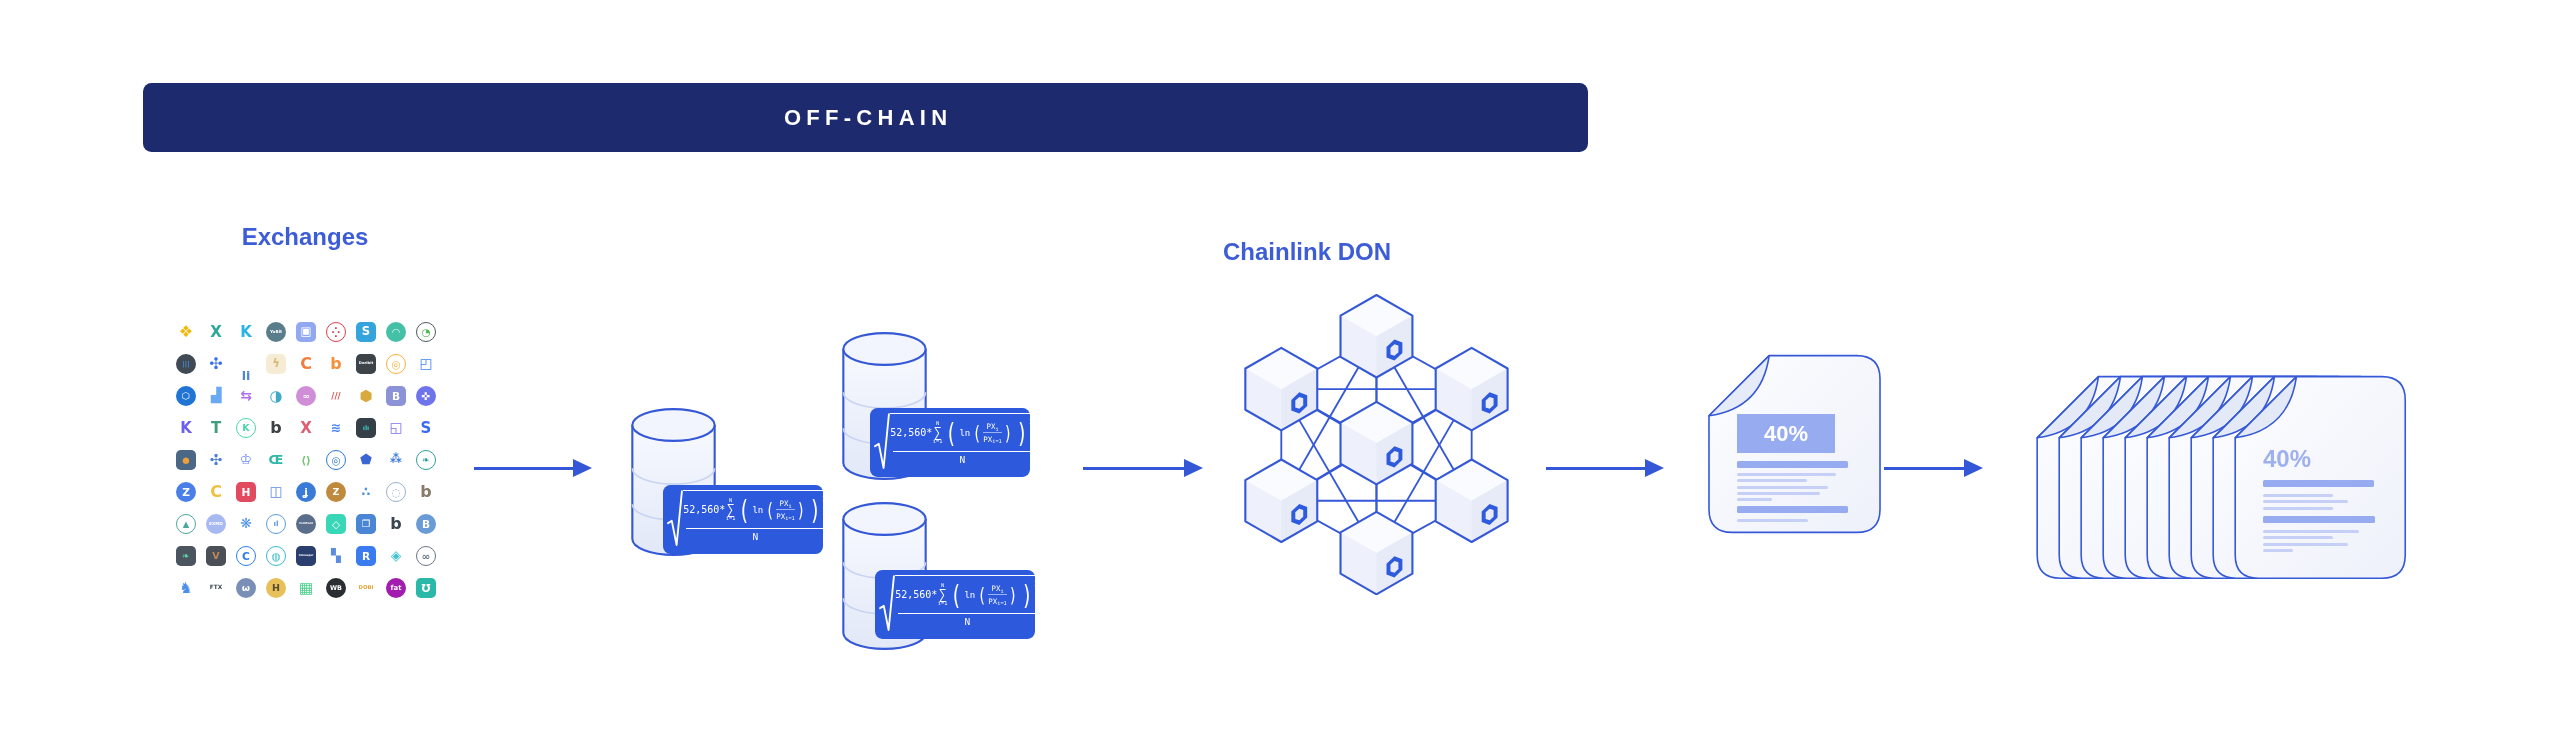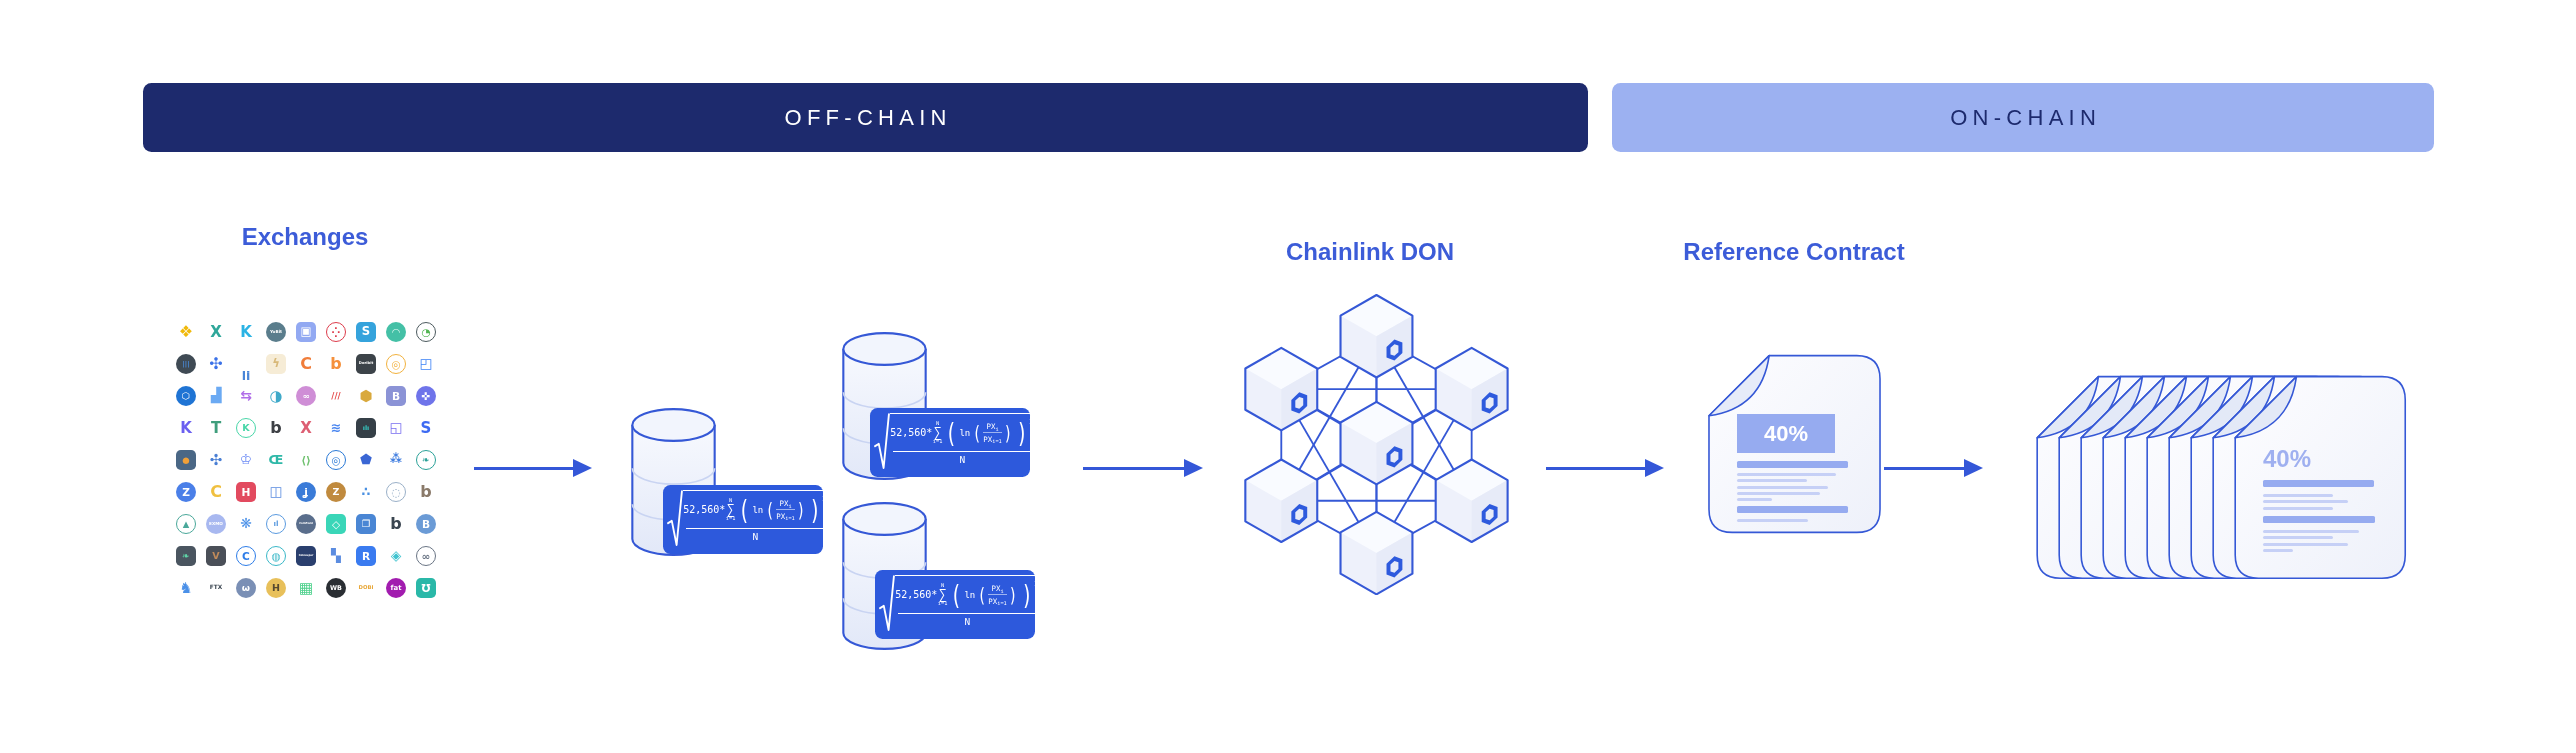--- a/index.html
+++ b/index.html
@@ -1,21 +1,21 @@
 <!DOCTYPE html>
 <html style="font-size:8.5px"><head>
 <meta charset="utf-8">
 <style>
   html,body{margin:0;padding:0;background:#ffffff;}
   #canvas{position:relative;width:2576px;height:754px;background:#ffffff;overflow:hidden;
           font-family:"Liberation Sans", sans-serif;}
   
   .banner{position:absolute;top:83px;height:69px;border-radius:8.5px;
           display:flex;align-items:center;justify-content:center;}
-  .banner span{font-size:22px;font-weight:400;letter-spacing:0.24em;text-indent:0.24em;}
+  .banner span{font-size:22px;font-weight:700;letter-spacing:0.24em;text-indent:0.24em;}
   #offbar{left:143px;width:1445px;background:#1d2a6d;}
   #offbar span{color:#ffffff;}
   #onbar{left:1612px;width:822px;background:#9cb1f1;}
   #onbar span{color:#1d2a6d;}
   
   .slabel{position:absolute;width:370px;text-align:center;font-size:24px;font-weight:700;color:#3c5cd8;}
   
   #xgrid{position:absolute;left:171px;top:316px;display:grid;
          grid-template-columns:repeat(9,30px);grid-auto-rows:32px;}
   .xcell{display:flex;align-items:center;justify-content:center;}
@@ -85,27 +85,23 @@
         <stop offset="1" stop-color="#eef1fa"></stop>
     </linearGradient>
   </defs>
 </svg>
 
 <div id="canvas">
 
   <div class="banner" id="offbar">
     <span>OFF-CHAIN</span>
   </div>
-  <div class="banner" id="onbar">
-    <span>ON-CHAIN</span>
-  </div>
 
   <div class="slabel" style="left:120px;top:223px">Exchanges</div>
-  <div class="slabel" style="left:1185px;top:238px">Chainlink DON</div>
-  <div class="slabel" style="left:1609px;top:238px">Reference Contract</div>
+  <div class="slabel" style="left:1122px;top:238px">Chainlink DON</div>
 
   <div id="xgrid">
       <div class="xcell">
         <div class="xicon sq" style="color: rgb(240, 185, 11); font-size: 16px;">❖</div>
       </div>
       <div class="xcell">
         <div class="xicon sq" style="color: rgb(47, 167, 154); font-size: 15px;">X</div>
       </div>
       <div class="xcell">
         <div class="xicon sq" style="color: rgb(43, 179, 228); font-size: 15px;">K</div>

